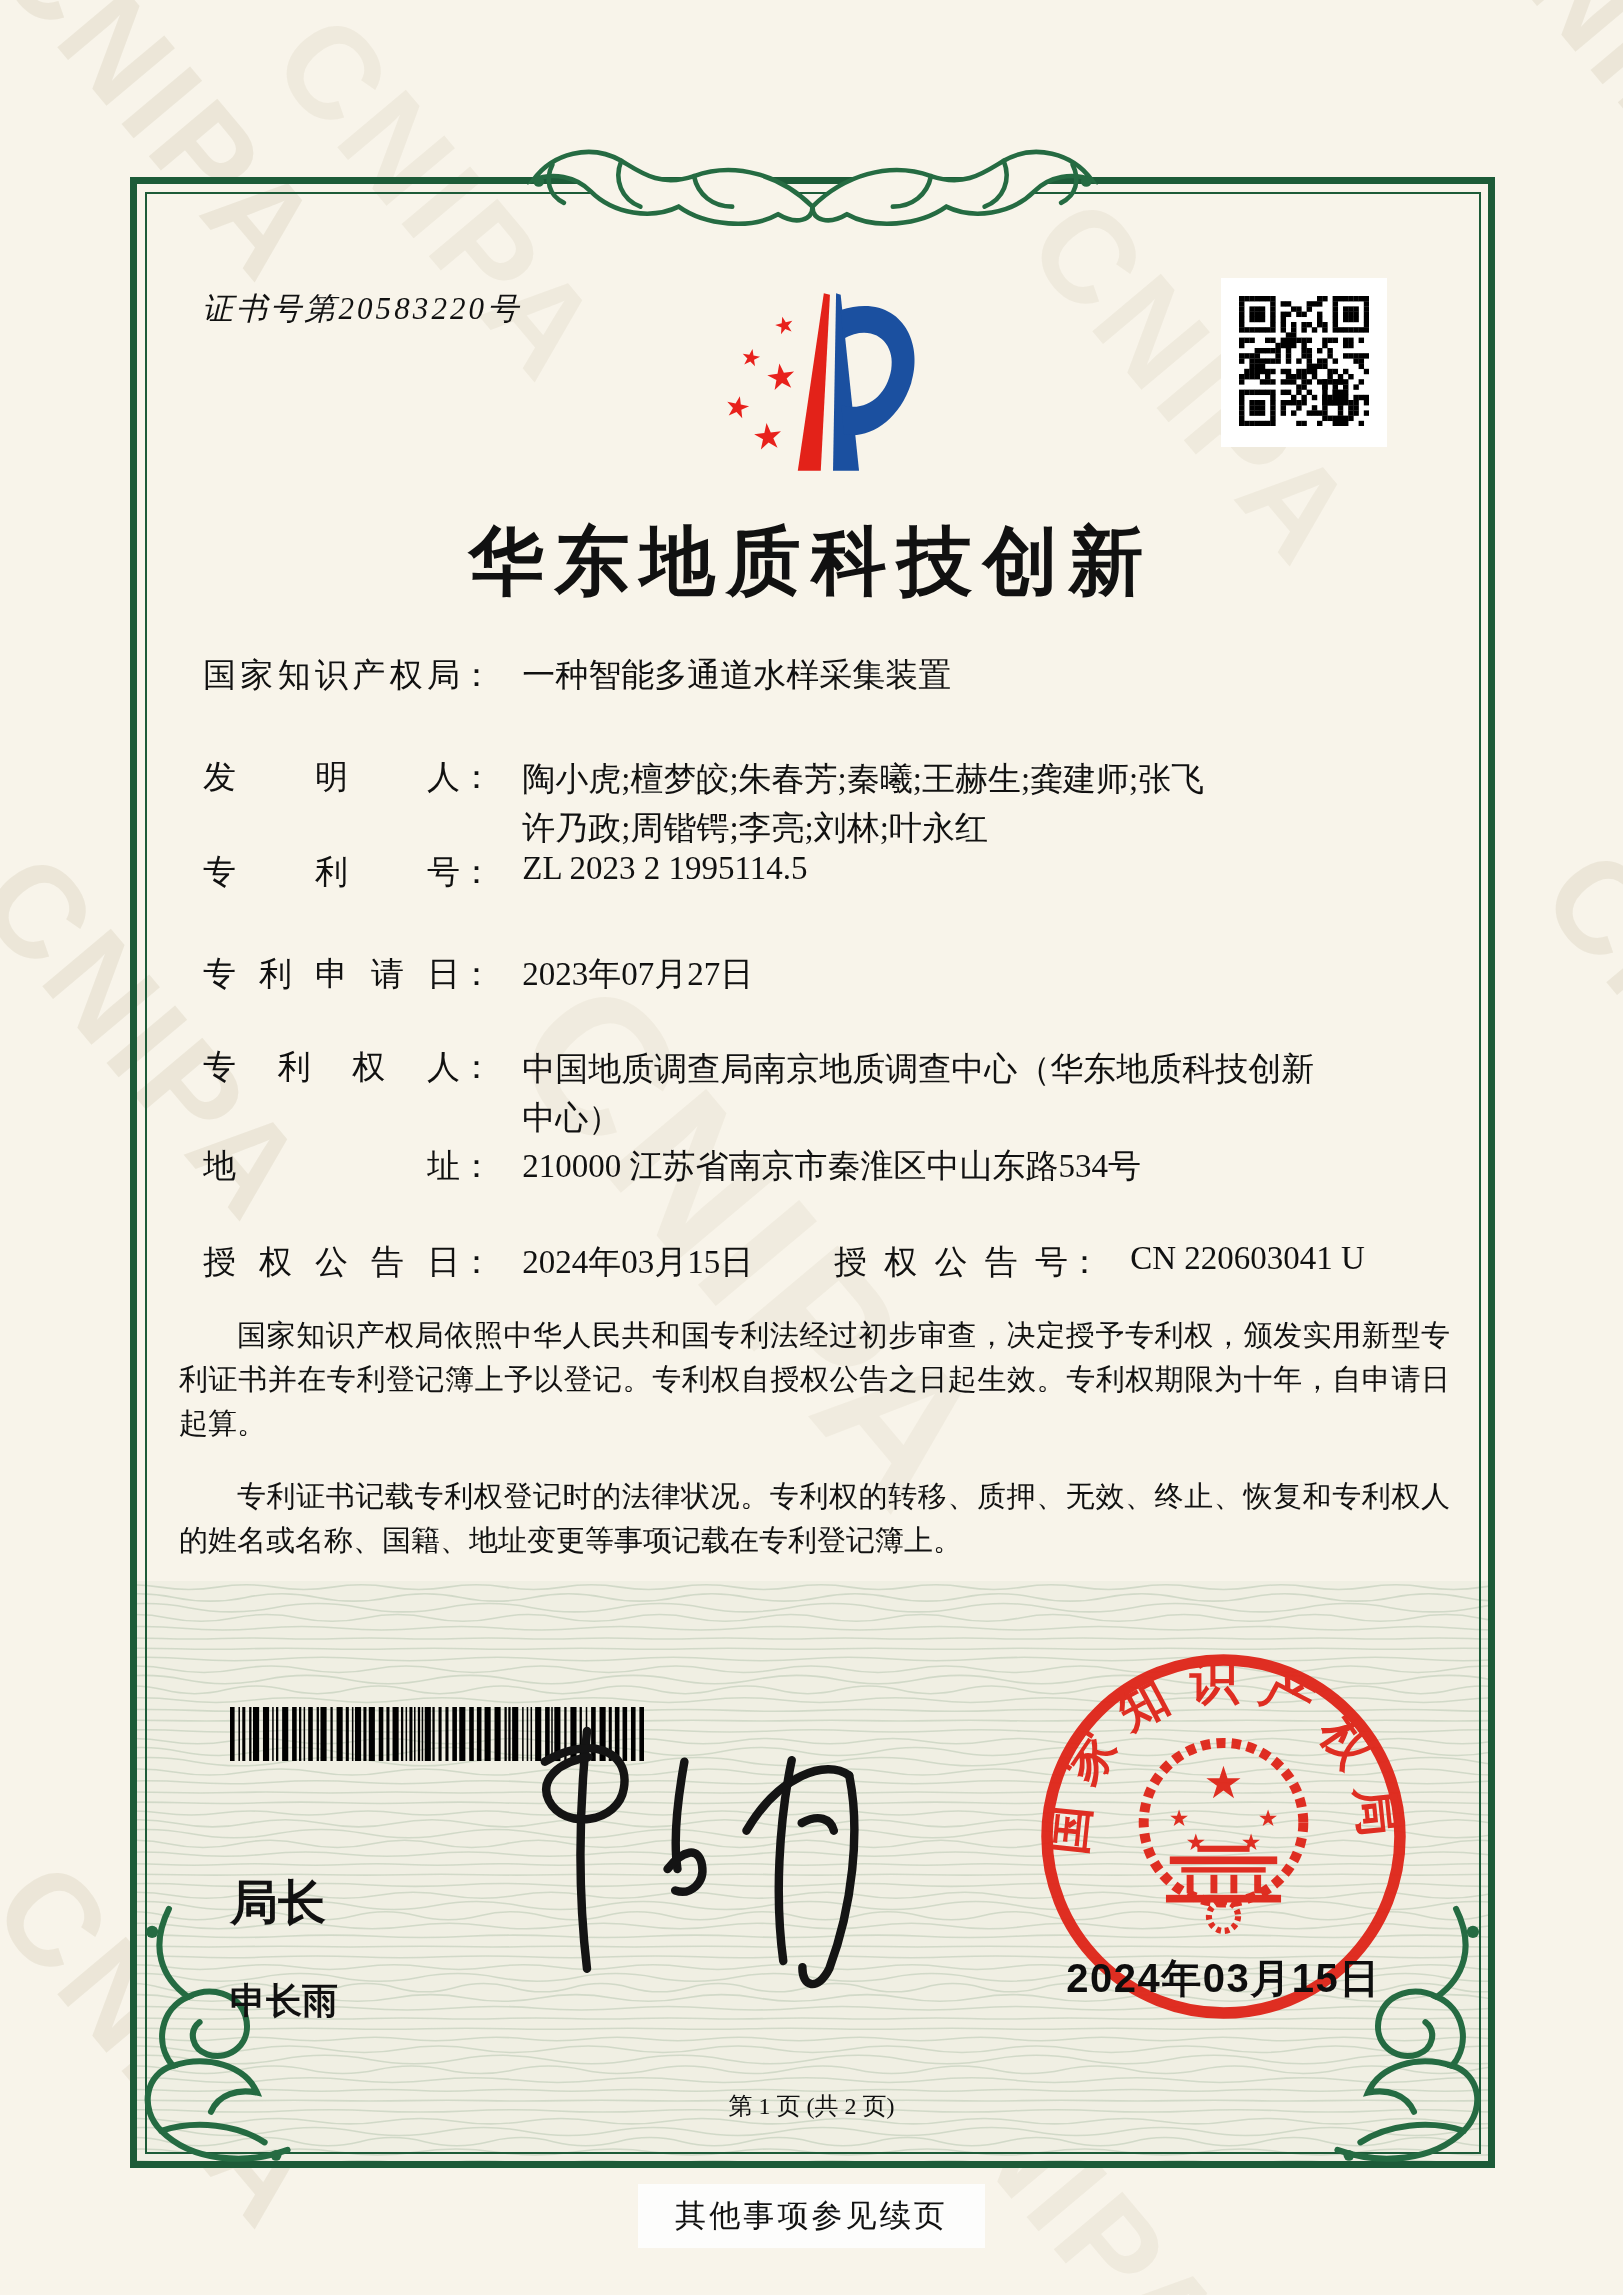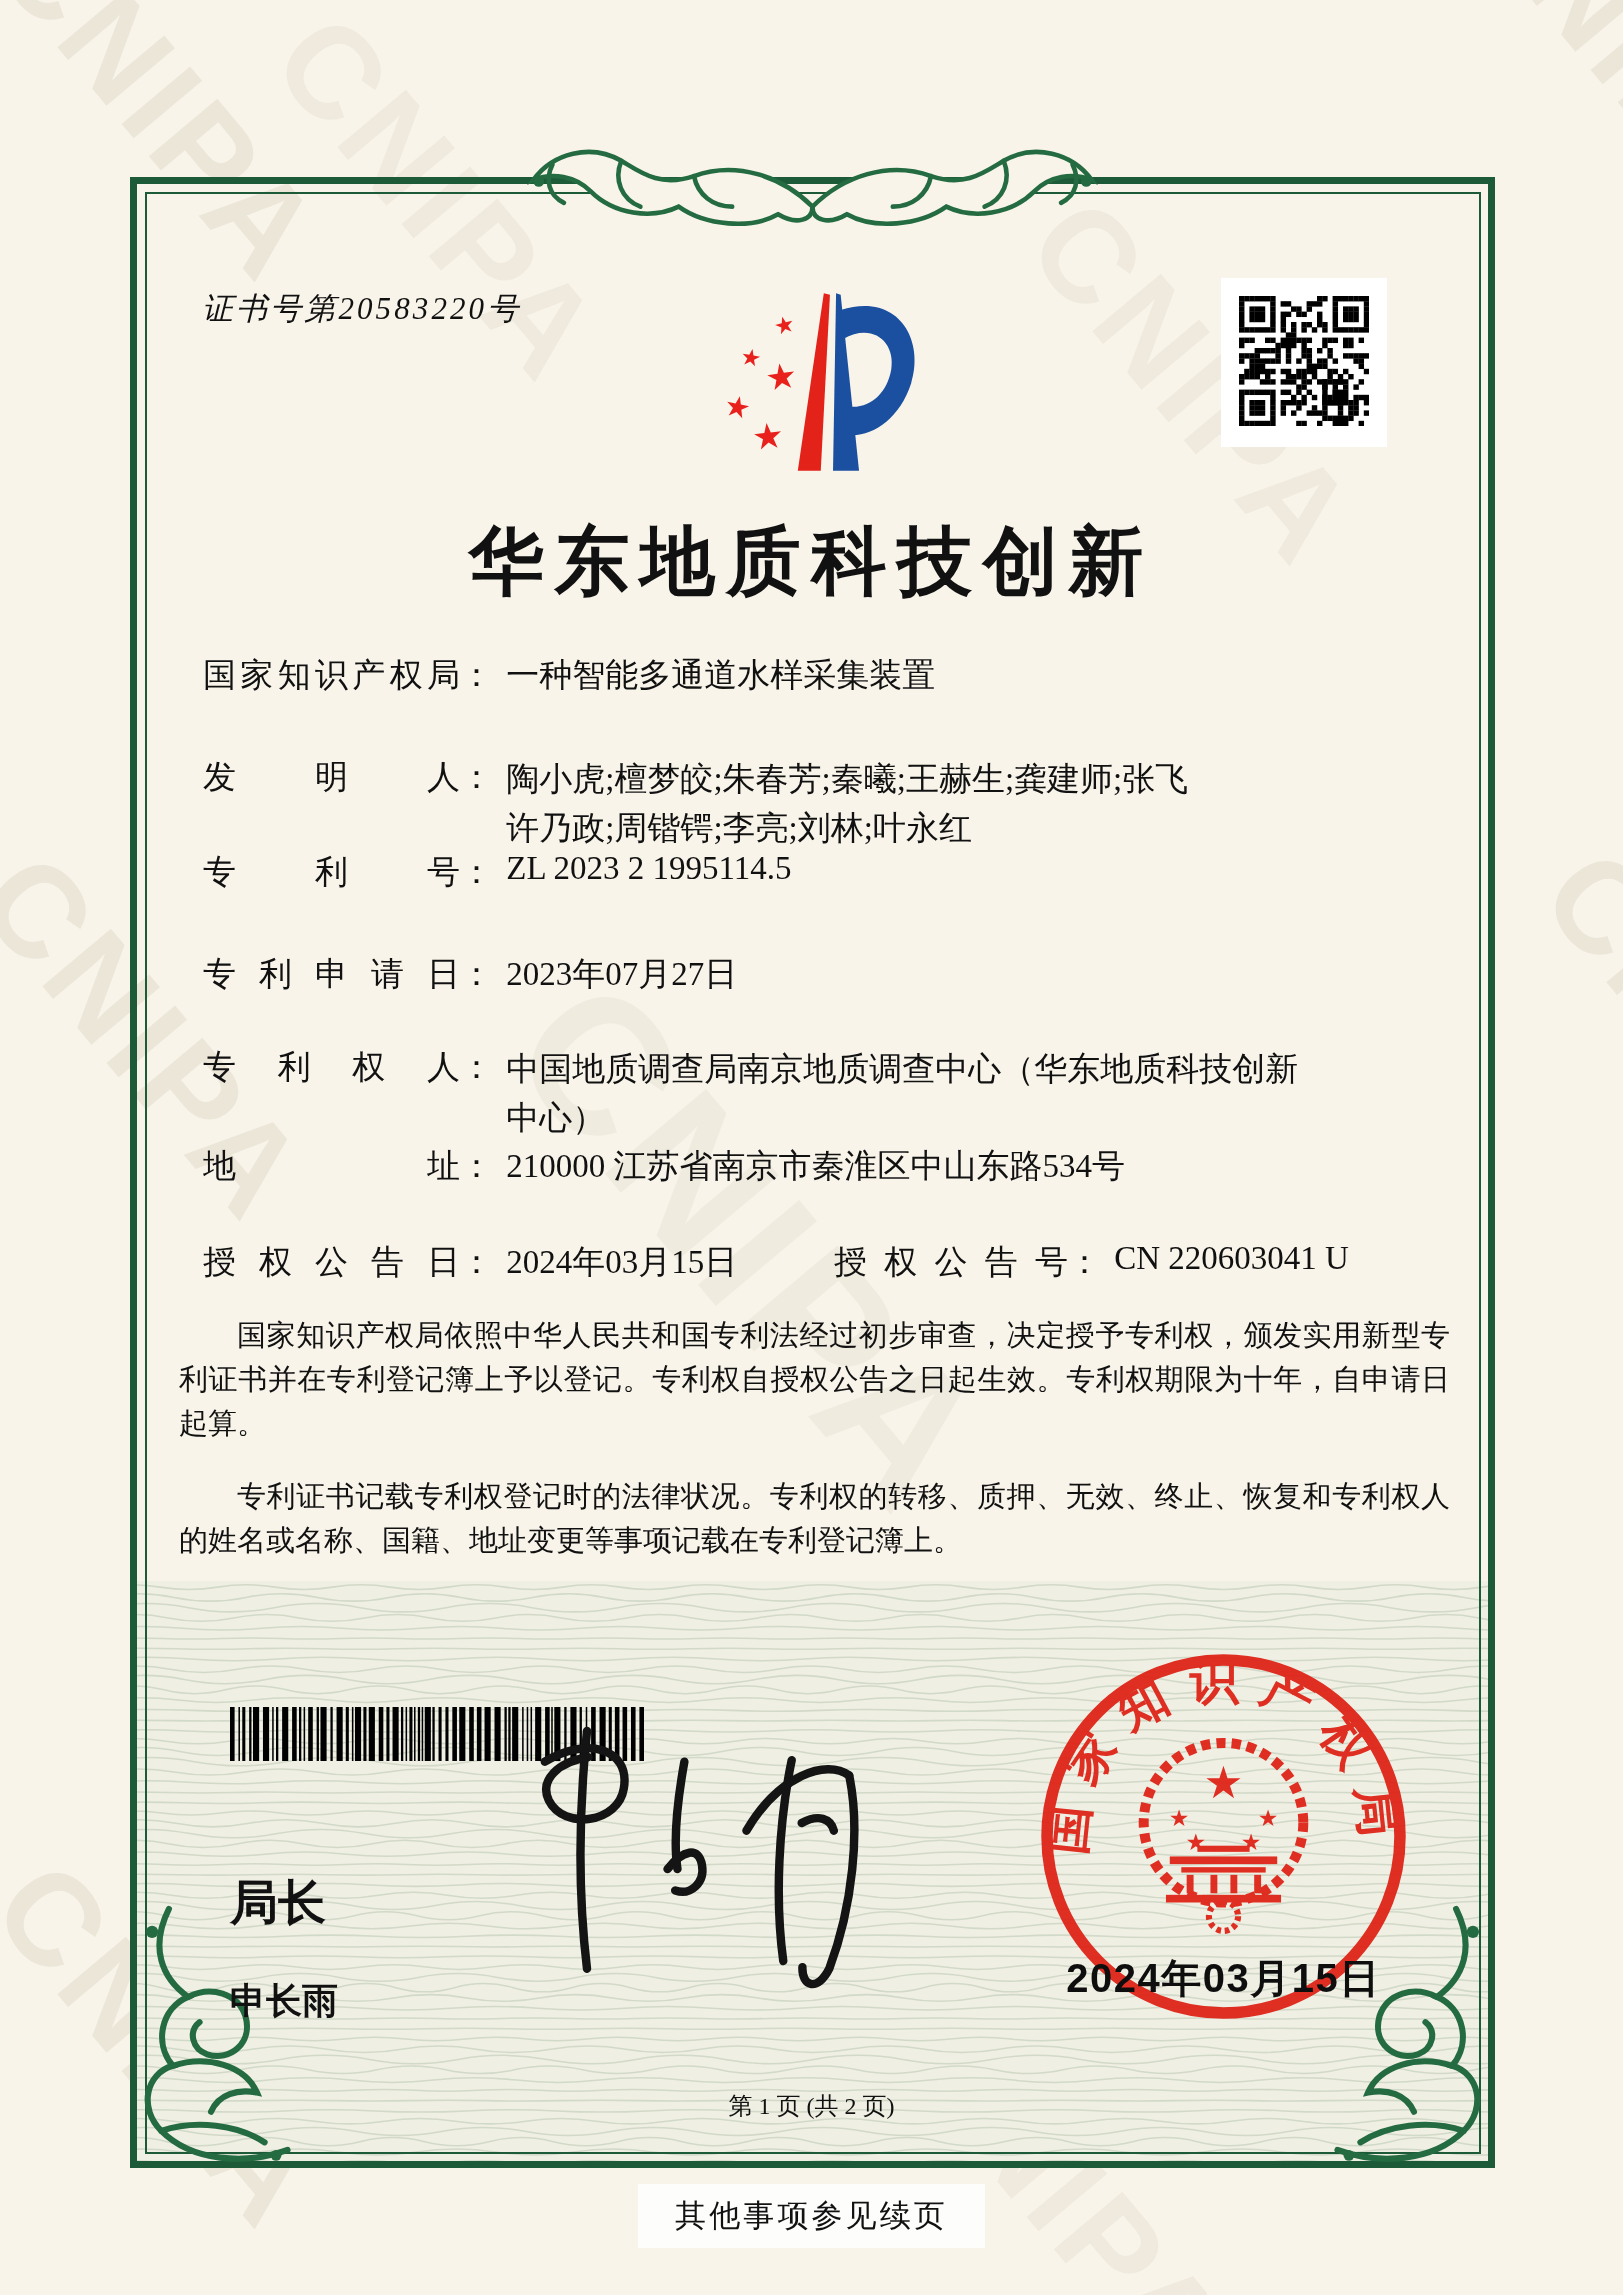--- a/index.html
+++ b/index.html
@@ -55,21 +55,21 @@
     display:inline-block;width:257px;
     text-align:justify;text-align-last:justify;
     vertical-align:top;
   }
   .lbl2{
     display:inline-block;width:234px;
     text-align:justify;text-align-last:justify;
     vertical-align:top;
   }
   .colon{display:inline-block;vertical-align:top;}
-  .val{display:inline-block;vertical-align:top;margin-left:5px;}
+  .val{display:inline-block;vertical-align:top;margin-left:21px;}
   .val .vline{line-height:49px;}
   .paras{
     position:absolute;left:179px;top:1313px;width:1271px;
     font-size:29px;line-height:44px;text-align:justify;
   }
   .paras p{margin:0 0 29px 0;text-indent:2em;}
   .barcode{position:absolute;left:230px;top:1707px;}
   .sig-title{
     position:absolute;left:230px;top:1871px;
     font-size:48px;font-weight:bold;

